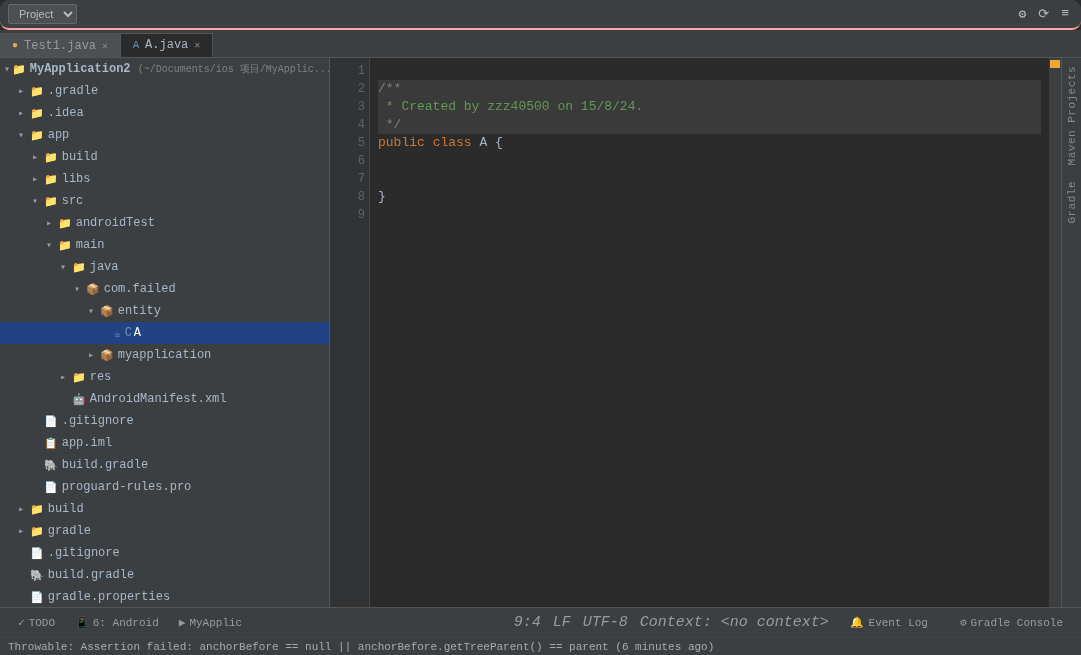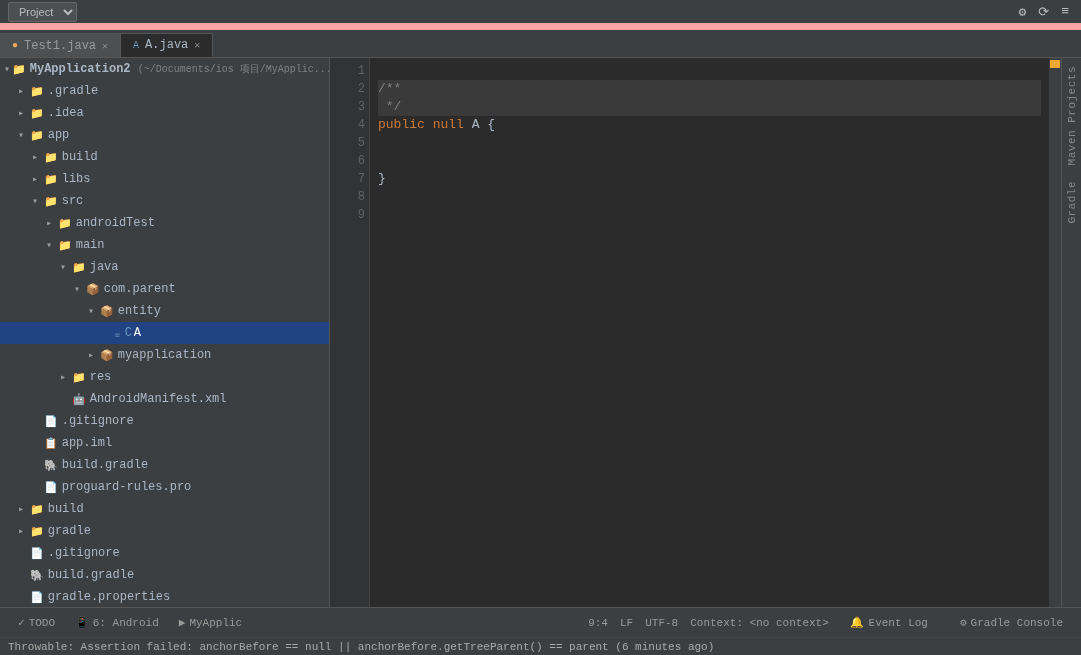--- a/index.html
+++ b/index.html
@@ -16,22 +16,23 @@
     }
 
     
     .top-toolbar {
       height: 30px;
       background: #3c3f41;
       display: flex;
       align-items: center;
       padding: 0 8px;
       gap: 8px;
-      border-bottom: 7px solid #fca5a5;
+      border-bottom: 2px solid #fca5a5;
       flex-shrink: 0;
+      border-radius: 9px;
     }
     .project-dropdown {
       background: #4c5052;
       color: #bbb;
       border: 1px solid #666;
       padding: 2px 6px;
       font-size: 11px;
       border-radius: 2px;
       cursor: pointer;
     }
@@ -233,21 +234,22 @@
       gap: 4px;
     }
     .status-right {
       margin-left: auto;
       display: flex;
       align-items: center;
       gap: 12px;
     }
     .status-text {
       color: #9a9a9a;
-      font-size: 11px;
+      font-size: 15px;
+      font-style: italic;
     }
     .status-error {
       color: #aaa;
       font-size: 11px;
     }
     .bottom-bar {
       background: #3c3f41;
       border-top: 1px solid #444;
       padding: 2px 8px;
       font-size: 11px;
@@ -356,21 +358,21 @@
         <span class="indent" style="width:56px"></span>
         <span class="arrow">▾</span>
         <span class="file-icon icon-folder">📁</span>
         <span>java</span>
       </div>
 
       <div class="tree-item">
         <span class="indent" style="width:70px"></span>
         <span class="arrow">▾</span>
         <span class="file-icon icon-entity">📦</span>
-        <span>com.parent</span>
+        <span>com.failed</span>
       </div>
 
       <div class="tree-item">
         <span class="indent" style="width:84px"></span>
         <span class="arrow">▾</span>
         <span class="file-icon icon-entity">📦</span>
         <span>entity</span>
       </div>
 
       <div class="tree-item selected">
@@ -477,22 +479,23 @@
         <div>4</div>
         <div>5</div>
         <div>6</div>
         <div>7</div>
         <div>8</div>
         <div>9</div>
       </div>
       <div class="code-area">
         <span class="code-line"> </span>
         <span class="code-line highlighted"><span class="comment">/**</span></span>
+        <span class="code-line highlighted"><span class="comment-star"> * Created by zzz40500 on 15/8/24.</span></span>
         <span class="code-line highlighted"><span class="comment"> */</span></span>
-        <span class="code-line"><span class="kw-public">public</span> <span class="kw-class">null</span> <span style="color:#a9b7c6;">A</span> <span class="brace">{</span></span>
+        <span class="code-line"><span class="kw-public">public</span> <span class="kw-class">class</span> <span style="color:#a9b7c6;">A</span> <span class="brace">{</span></span>
         <span class="code-line"> </span>
         <span class="code-line"> </span>
         <span class="code-line"><span class="brace">}</span></span>
       </div>
       <div class="right-gutter">
         <div class="gutter-mark"></div>
       </div>
     </div>
   </div>
 

